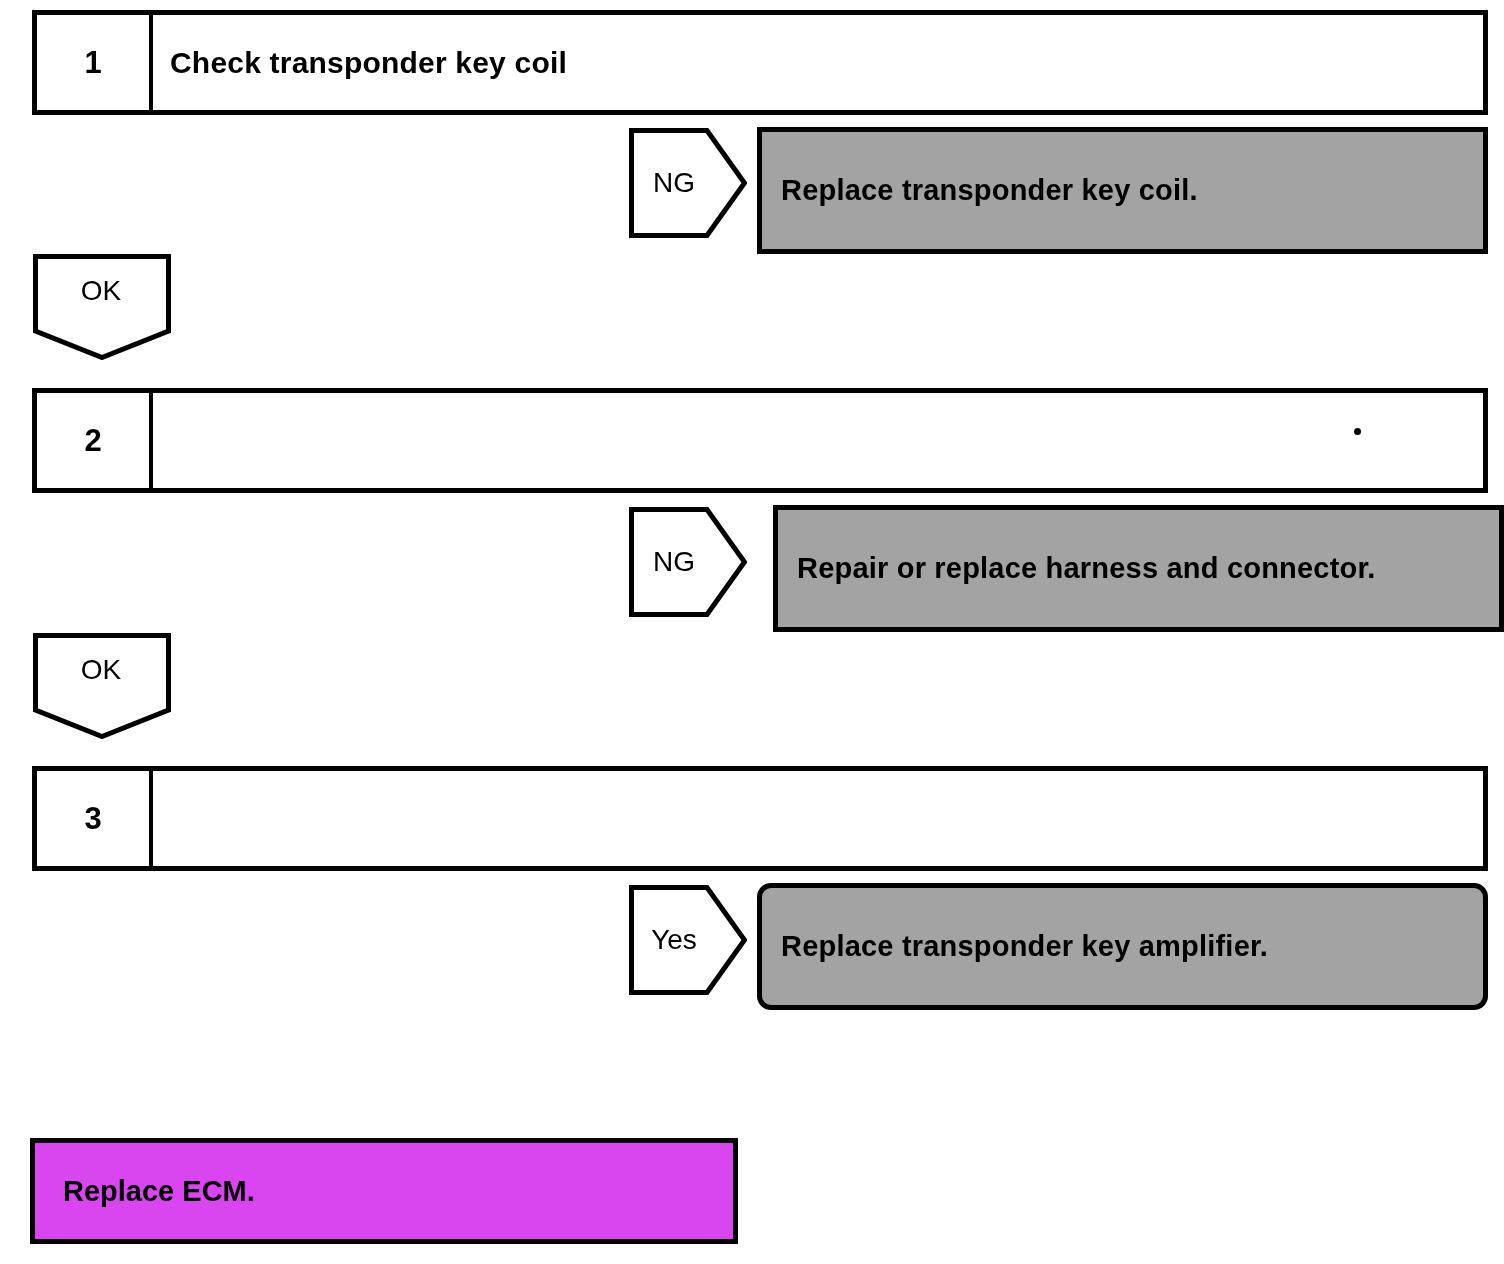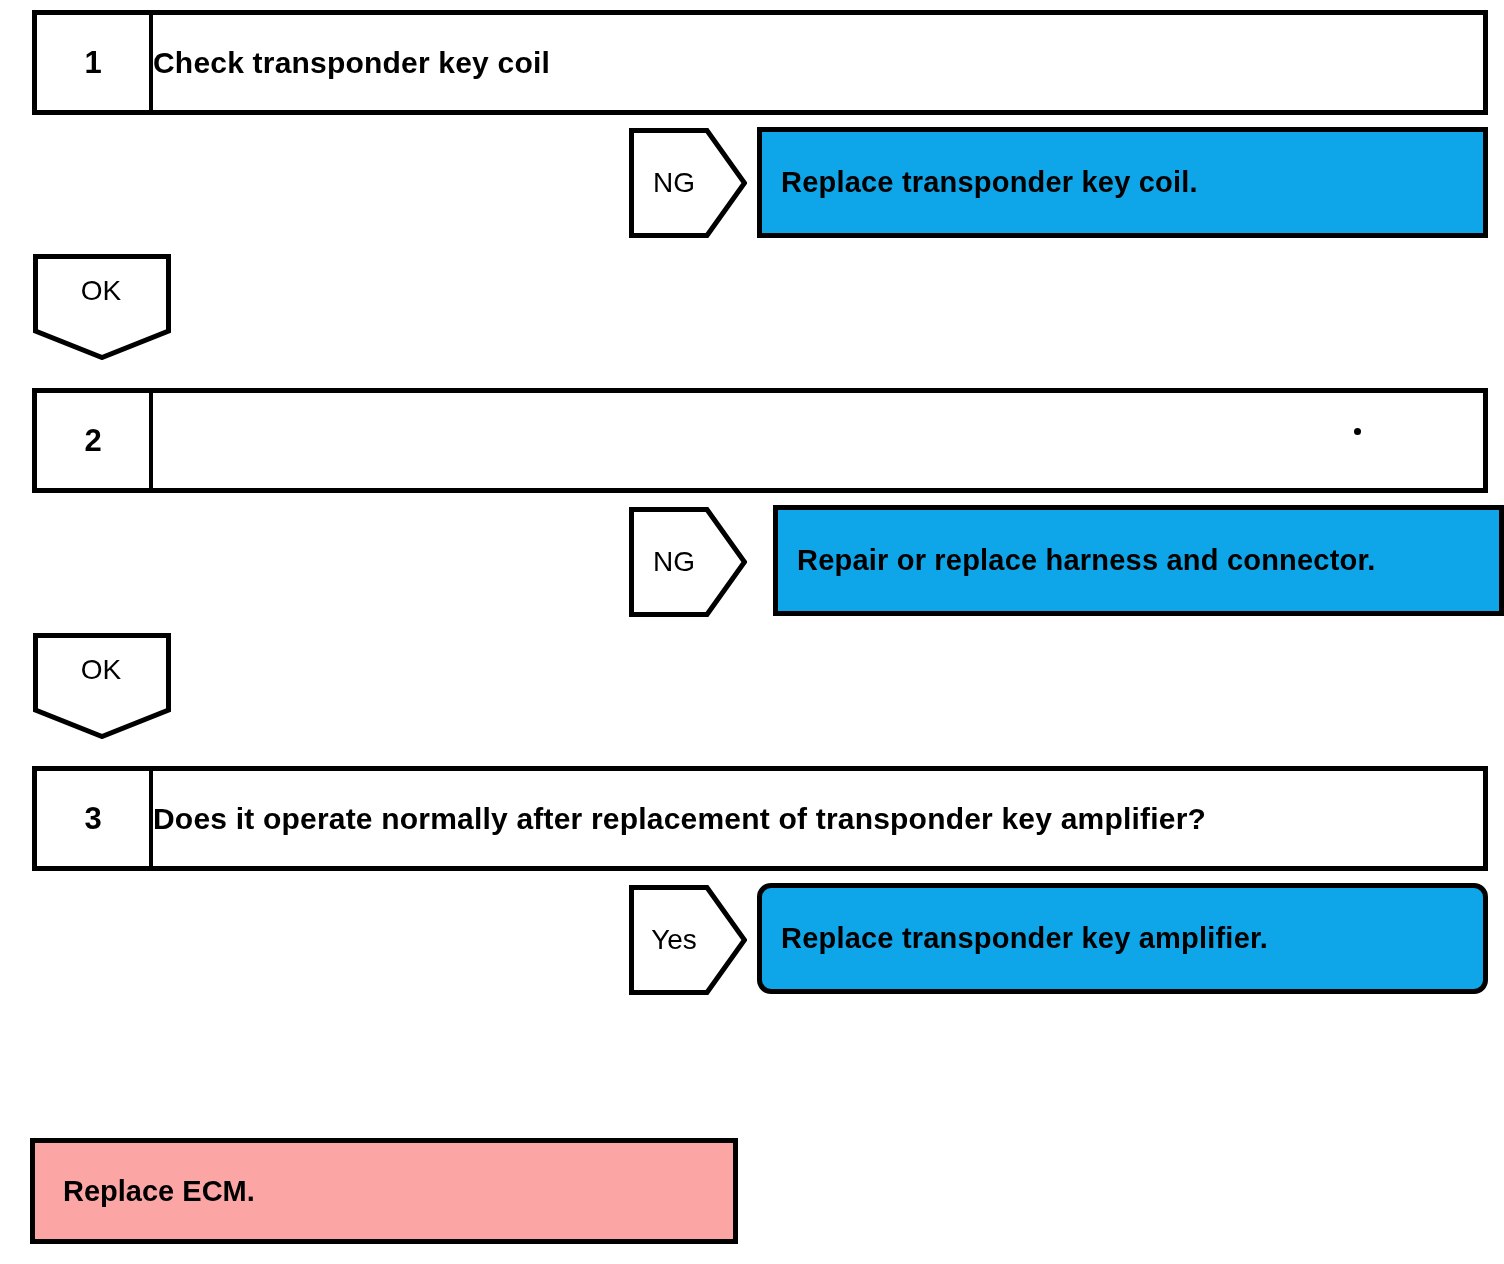--- a/index.html
+++ b/index.html
@@ -35,57 +35,58 @@
     display: flex;
     align-items: center;
     justify-content: center;
     font-size: 31px;
     font-weight: bold;
   }
   .step-title {
     flex: 1;
     display: flex;
     align-items: center;
+    padding-left: 17px;
     font-size: 30px;
     font-weight: bold;
     letter-spacing: 0.2px;
   }
 
   
   .result-box {
     position: absolute;
     left: 757px;
     width: 731px;
-    height: 111px;
+    height: 127px;
     border: 5px solid #000000;
     box-sizing: border-box;
     display: flex;
     align-items: center;
     padding-left: 19px;
     font-size: 29px;
     font-weight: bold;
-    background: #0ea5e9;
+    background: #a3a3a3;
     letter-spacing: 0.2px;
   }
 
   
   .final-box {
     position: absolute;
     left: 30px;
     top: 1138px;
     width: 708px;
     height: 106px;
     border: 5px solid #000000;
     box-sizing: border-box;
     display: flex;
     align-items: center;
     padding-left: 28px;
     font-size: 29px;
     font-weight: bold;
-    background: #fca5a5;
+    background: #d946ef;
   }
 
   
   .pent {
     position: absolute;
   }
   .pent svg {
     position: absolute;
     left: 0;
     top: 0;
@@ -155,21 +156,20 @@
 
   <div class="pent pent-down" style="left:33px; top:633px;">
     <svg width="138" height="106" viewBox="0 0 138 106">
       <polygon points="2.5,2.5 135.5,2.5 135.5,77 69,103.5 2.5,77" fill="#ffffff" stroke="#000000" stroke-width="5"></polygon>
     </svg>
     <span class="pent-label">OK</span>
   </div>
 
   <div class="step-box" style="top:766px;">
     <div class="step-num">3</div>
-    <div class="step-title">Does it operate normally after replacement of transponder key amplifier?</div>
   </div>
 
   <div class="pent pent-right" style="left:629px; top:885px;">
     <svg width="118" height="110" viewBox="0 0 118 110">
       <polygon points="2.5,2.5 78,2.5 115.5,55 78,107.5 2.5,107.5" fill="#ffffff" stroke="#000000" stroke-width="5"></polygon>
     </svg>
     <span class="pent-label">Yes</span>
   </div>
 
   <div class="result-box" style="top:883px;border-radius:14px;">Replace transponder key amplifier.</div>

